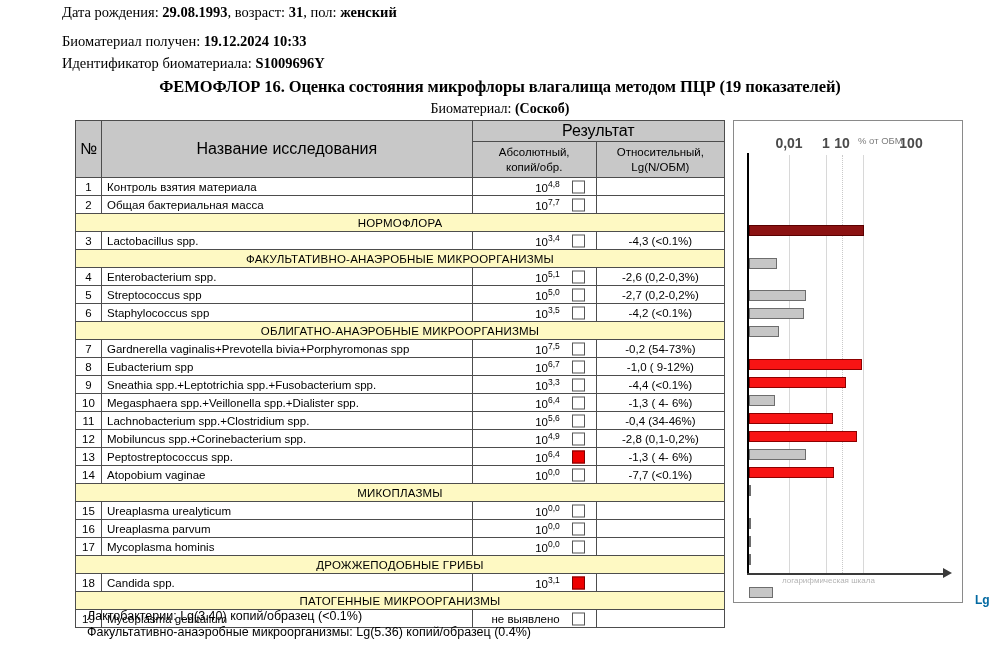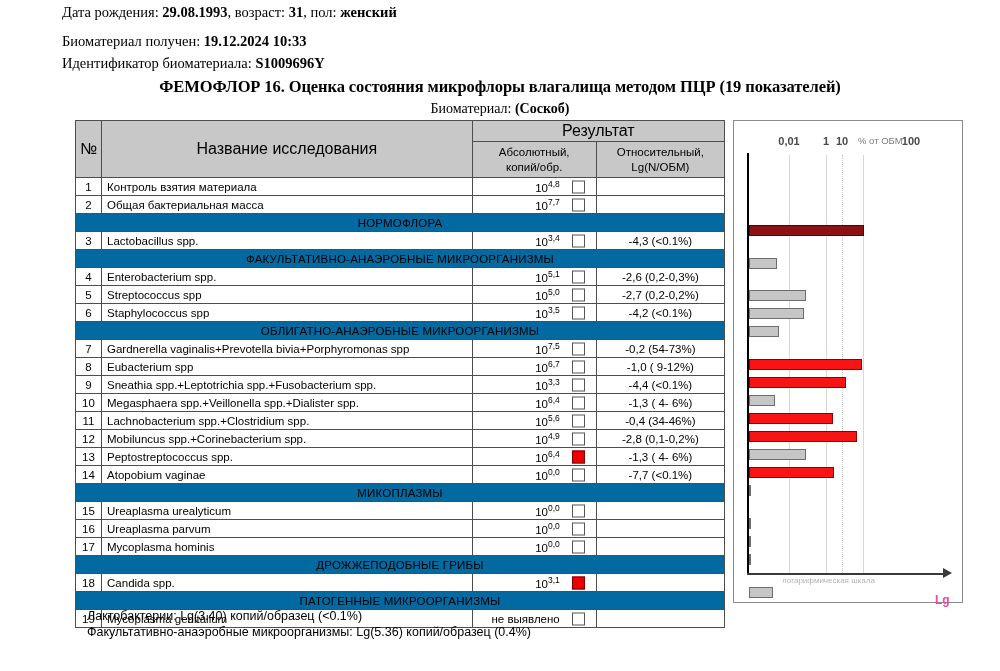--- a/index.html
+++ b/index.html
@@ -133,21 +133,21 @@
     transform: translateY(-50%);
     width: 13px;
     height: 13px;
     border: 1px solid #555;
     background: #ffffff;
     box-sizing: border-box;
   }
   .flagbox.alert { background: #ee0000; border-color: #7a0000; }
 
   tr.section-row td {
-    background: #0369a1;
+    background: #fef9c3;
     text-align: center;
     font-size: 11.5px;
     height: 17px;
     letter-spacing: 0.2px;
   }
 
   
   #chart-panel {
     position: absolute;
     left: 733px;
@@ -161,21 +161,21 @@
   #chart-scale-labels {
     position: absolute;
     left: 0; top: 0;
     width: 230px; height: 32px;
   }
   .scale-label {
     position: absolute;
     top: 14px;
     transform: translateX(-50%);
     font-family: "Liberation Sans", sans-serif;
-    font-size: 11px;
+    font-size: 14px;
     font-weight: bold;
     color: #4a4a4a;
     white-space: nowrap;
     text-align: center;
   }
   .scale-unit {
     position: absolute;
     top: 14px;
     left: 124px;
     font-family: "Liberation Sans", sans-serif;
@@ -241,26 +241,26 @@
     position: absolute;
     left: 48px;
     top: 455px;
     font-family: "Liberation Sans", sans-serif;
     font-size: 8px;
     color: #b4b4b4;
     white-space: nowrap;
   }
   #axis-lg {
     position: absolute;
-    left: 935px;
+    left: 975px;
     top: 593px;
     font-family: "Liberation Sans", sans-serif;
     font-size: 12px;
     font-weight: bold;
-    color: #ec4899;
+    color: #0369a1;
   }
 
   
   #footer {
     position: absolute;
     left: 75px;
     top: 609px;
     width: 880px;
     font-family: "Liberation Sans", sans-serif;
     font-size: 12.5px;

